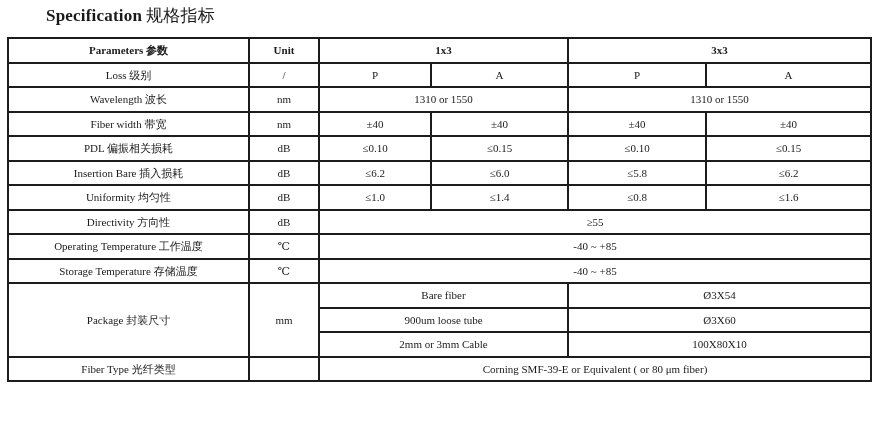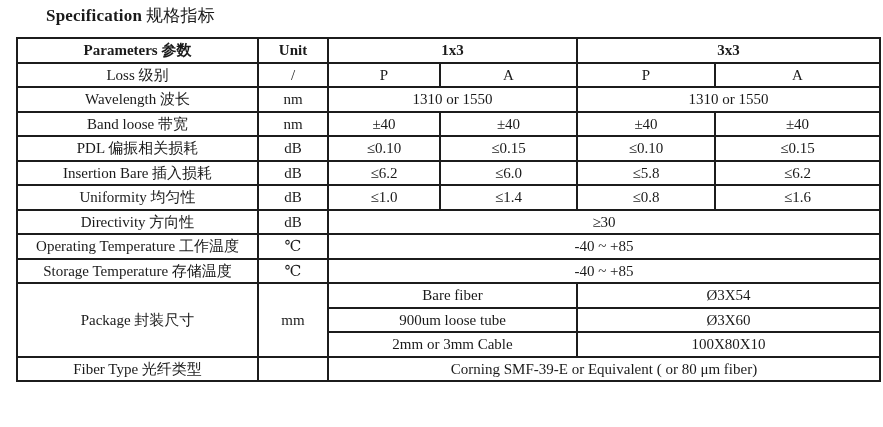--- a/index.html
+++ b/index.html
@@ -24,26 +24,26 @@
     font-size: 17px;
     letter-spacing: 0.2px;
     white-space: nowrap;
     margin-left: 21px;
   }
   .title .en { font-weight: bold; }
   .title .zh { font-weight: normal; margin-left: 4px; }
 
   table.spec {
     position: absolute;
-    left: 16px;
+    left: 7px;
     top: 37px;
     width: 863px;
     border-collapse: collapse;
     table-layout: fixed;
-    font-size: 15px;
+    font-size: 11px;
   }
   table.spec td, table.spec th {
     border: 2px solid #1c1c1c;
     text-align: center;
     vertical-align: middle;
     padding: 0 2px;
     height: 22.5px;
     line-height: 1.1;
     font-weight: normal;
     overflow: hidden;
@@ -89,21 +89,21 @@
     </tr>
 
     <tr>
       <td>Wavelength 波长</td>
       <td>nm</td>
       <td colspan="2">1310 or 1550</td>
       <td colspan="2">1310 or 1550</td>
     </tr>
 
     <tr>
-      <td>Band loose 带宽</td>
+      <td>Fiber width 带宽</td>
       <td>nm</td>
       <td>±40</td>
       <td>±40</td>
       <td>±40</td>
       <td>±40</td>
     </tr>
 
     <tr>
       <td>PDL 偏振相关损耗</td>
       <td>dB</td>
@@ -127,21 +127,21 @@
       <td>dB</td>
       <td>≤1.0</td>
       <td>≤1.4</td>
       <td>≤0.8</td>
       <td>≤1.6</td>
     </tr>
 
     <tr>
       <td>Directivity 方向性</td>
       <td>dB</td>
-      <td colspan="4">≥30</td>
+      <td colspan="4">≥55</td>
     </tr>
 
     <tr>
       <td>Operating Temperature 工作温度</td>
       <td>℃</td>
       <td colspan="4">-40 ~ +85</td>
     </tr>
 
     <tr>
       <td>Storage Temperature 存储温度</td>

